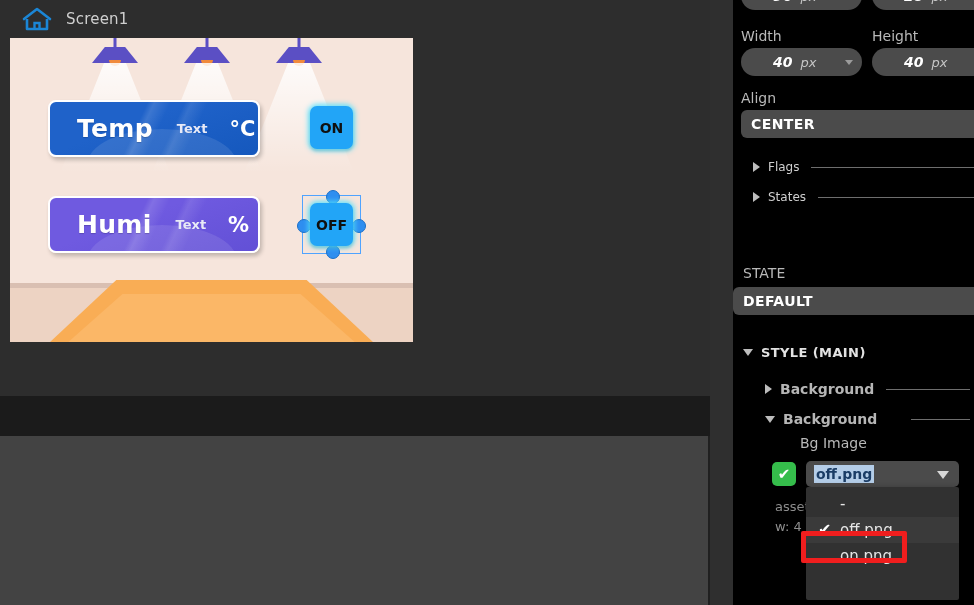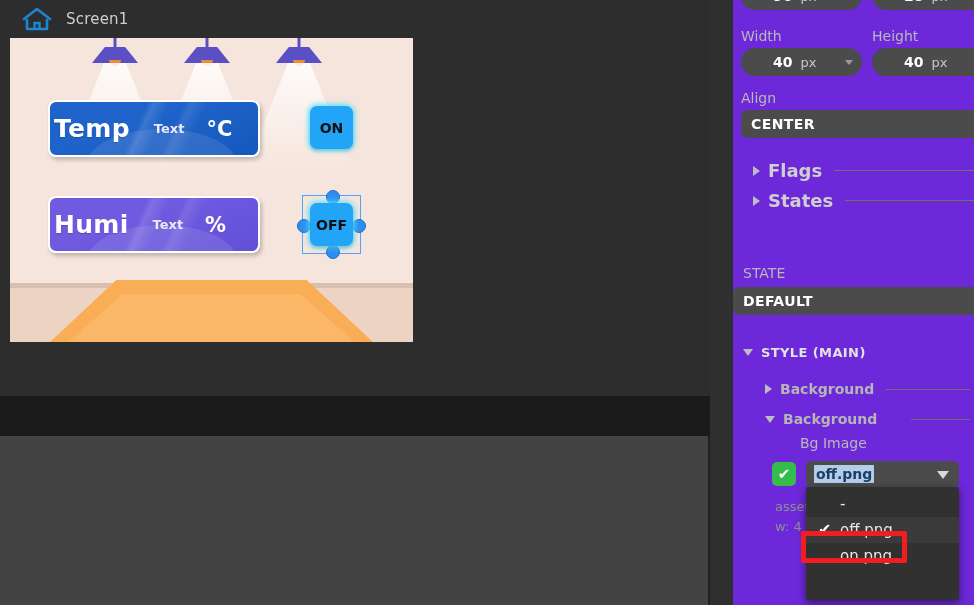--- a/index.html
+++ b/index.html
@@ -123,21 +123,21 @@
   }
   .hw-panel .blob{
     position:absolute; left:18%; bottom:-46px;
     width:150px; height:72px; border-radius:50%;
     background: rgba(255,255,255,.10);
     pointer-events:none;
   }
   .hw-title{
     position:relative;
     color:#fff; font-weight:bold; font-size:25px;
-    margin-left:4px; letter-spacing:.3px;
+    margin-left:27px; letter-spacing:.3px;
     text-shadow: 0 1px 1px rgba(0,0,0,.18);
   }
   .hw-sub{
     position:relative;
     color:#e8eaf6; font-weight:bold; font-size:13px;
     margin-left:24px;
   }
   .hw-unit{
     position:relative;
     color:#fff; font-weight:bold; font-size:21px;
@@ -185,41 +185,42 @@
   #band-a{ position:absolute; left:0; top:342px; width:710px; height:54px; background:#2d2d2d; }
   #band-b{ position:absolute; left:0; top:396px; width:710px; height:40px; background:#1b1b1b; }
   #band-c{ position:absolute; left:0; top:436px; width:708px; height:169px; background:#434343; }
   #band-c-edge{ position:absolute; left:708px; top:436px; width:2px; height:169px; background:#202020; }
 
   
   #inspector{
     position:absolute;
     left:710px; top:0;
     width:264px; height:605px;
-    background:#6d28d9;
+    background:#000000;
     overflow:hidden;
   }
   #inspector-rail{
     position:absolute; left:0; top:0; width:23px; height:605px;
     background:#2f2f2f;
   }
   #inspector-body{
     position:absolute; left:23px; top:0; right:0; bottom:0;
   }
 
   .row2{ display:flex; }
   .col{ width:121px; margin-right:10px; }
 
   .field-label{
     color:#b9b9b9; font-size:14px; margin:8px 0 4px 8px;
   }
   .num-field{
     height:28px; border-radius:14px; background:#4b4b4b;
     display:flex; align-items:center; position:relative;
     box-sizing:border-box;
+    font-style:italic;
   }
   .num-val{ color:#ffffff; font-weight:bold; font-size:14px; margin-left:32px; }
   .num-unit{ color:#c6c6c6; font-size:13px; margin-left:8px; }
   .num-caret{
     position:absolute; right:9px; top:12px;
     width:0;height:0;border-left:4px solid transparent;border-right:4px solid transparent;
     border-top:5px solid #9b9b9b;
   }
 
   #align-field{
@@ -230,21 +231,21 @@
   #align-value{ color:#ffffff; font-weight:bold; font-size:14px; margin-left:10px; letter-spacing:.4px; }
 
   .collapse-row{
     display:flex; align-items:center; margin:12px 0 0 10px;
   }
   .tri{
     width:0;height:0; margin-right:8px;
   }
   .tri-right{ border-top:5px solid transparent; border-bottom:5px solid transparent; border-left:7px solid #bdbdbd; }
   .tri-down{ border-left:5px solid transparent; border-right:5px solid transparent; border-top:7px solid #bdbdbd; }
-  .collapse-label{ color:#cfcfcf; font-weight:bold; font-size:18px; }
+  .collapse-label{ color:#cfcfcf; font-weight:normal; font-size:12px; }
   .collapse-rule{ flex:1; height:1px; background:#6e6e6e; margin-left:12px; margin-right:4px; }
 
   #style-settings-header{
     position:absolute; left:0; top:222px; width:264px; height:26px;
     background:#2f2f2f; display:flex; align-items:center;
   }
   #style-settings-header .tri{ margin-left:9px; }
   #style-settings-title{ color:#ffffff; font-weight:bold; font-size:13px; letter-spacing:.5px; }
 
   #state-label{ position:absolute; left:33px; top:265px; color:#b9b9b9; font-size:14px; }

